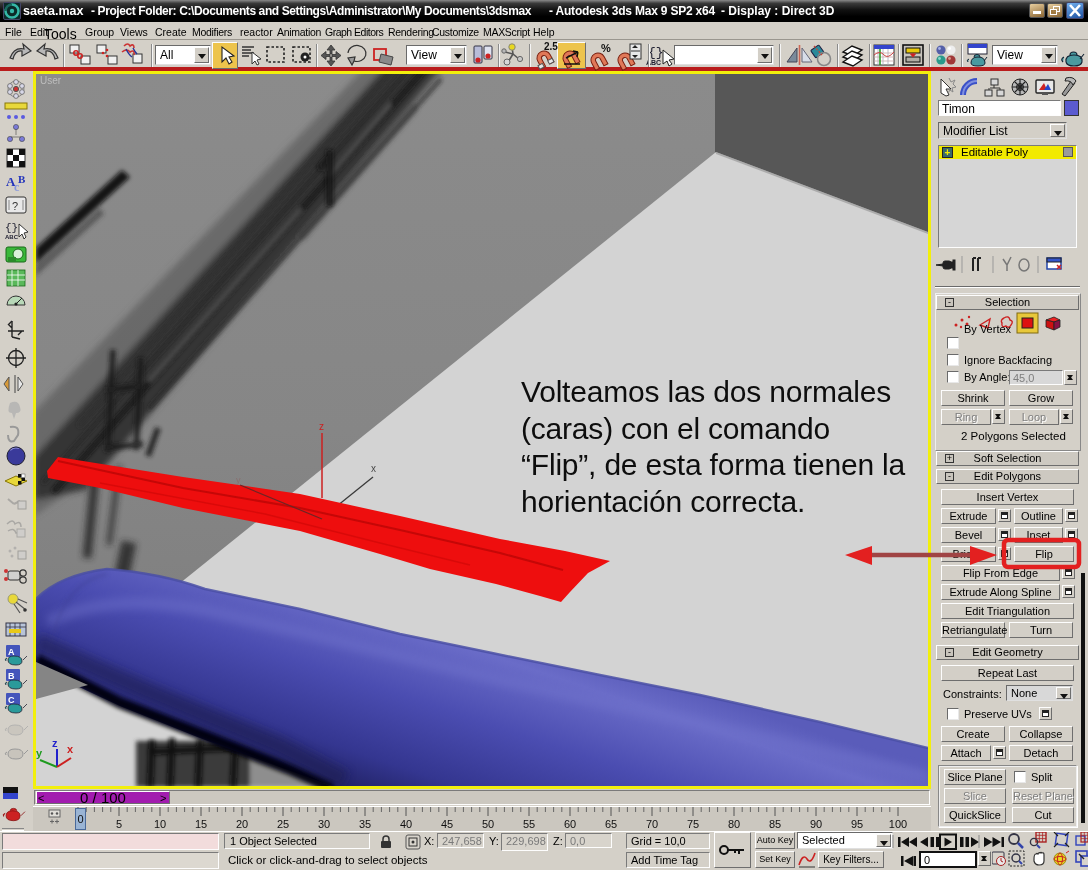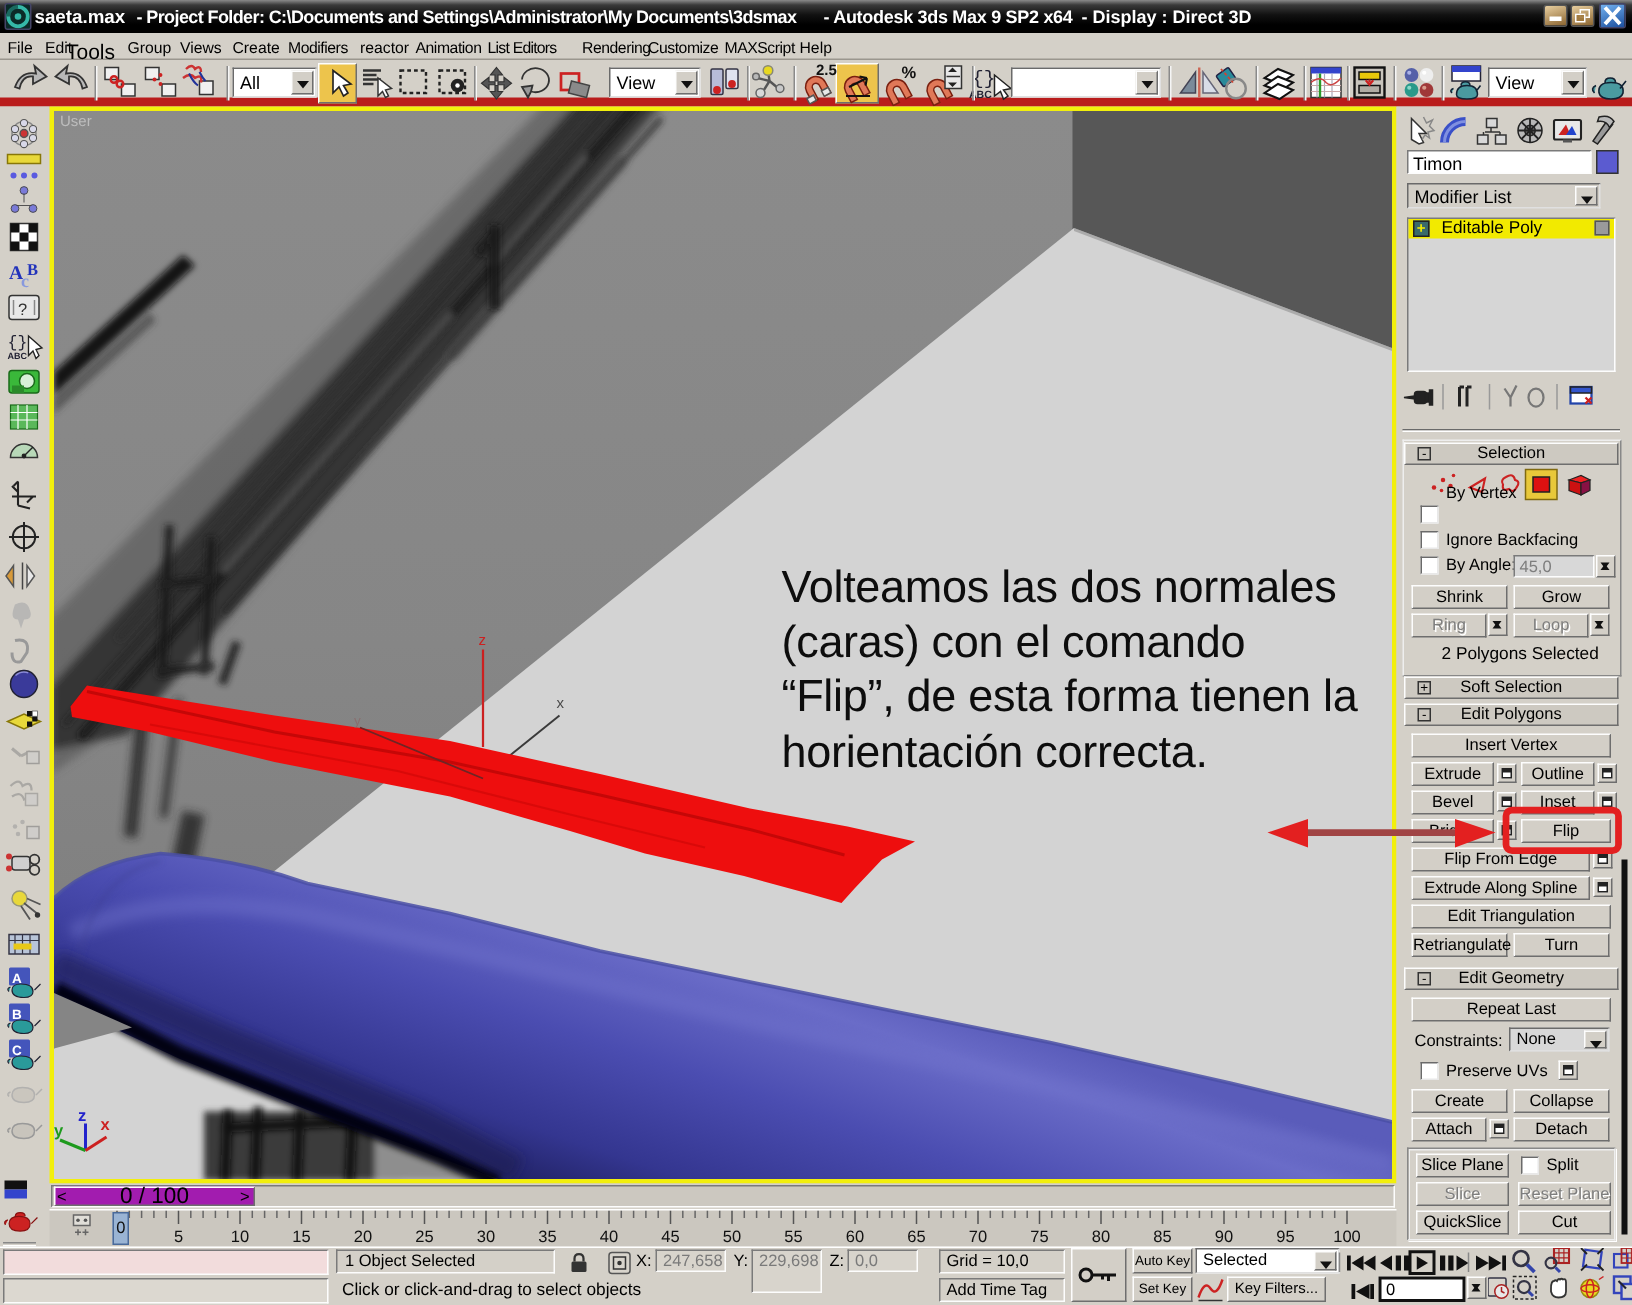--- a/index.html
+++ b/index.html
@@ -56,28 +56,28 @@
 <div class="abs" style="left:0;top:22px;width:1088px;height:18px;background:#d4d0c8;border-bottom:1px solid #9a968e;">
 <span class="abs" style="left:5px;top:4px;font-size:10.5px;color:#000;">File</span>
       <span class="abs" style="left:30px;top:4px;font-size:10.5px;color:#000;">Edit</span>
       <span class="abs" style="left:44px;top:4px;font-size:14px;color:#000;">Tools</span>
       <span class="abs" style="left:85px;top:4px;font-size:10.5px;color:#000;">Group</span>
       <span class="abs" style="left:120px;top:4px;font-size:10.5px;color:#000;">Views</span>
       <span class="abs" style="left:155px;top:4px;font-size:10.5px;color:#000;">Create</span>
       <span class="abs" style="left:192px;top:4px;font-size:10.5px;letter-spacing:-0.3px;color:#000;">Modifiers</span>
       <span class="abs" style="left:240px;top:4px;font-size:10.5px;color:#000;">reactor</span>
       <span class="abs" style="left:277px;top:4px;font-size:10.5px;letter-spacing:-0.3px;color:#000;">Animation</span>
-      <span class="abs" style="left:325px;top:4px;font-size:10.5px;letter-spacing:-0.5px;color:#000;">List Editors</span>
+      <span class="abs" style="left:325px;top:4px;font-size:10.5px;letter-spacing:-0.5px;color:#000;">Graph Editors</span>
       <span class="abs" style="left:388px;top:4px;font-size:10.5px;letter-spacing:-0.3px;color:#000;">Rendering</span>
       <span class="abs" style="left:432px;top:4px;font-size:10.5px;letter-spacing:-0.3px;color:#000;">Customize</span>
       <span class="abs" style="left:483px;top:4px;font-size:10.5px;letter-spacing:-0.3px;color:#000;">MAXScript</span>
       <span class="abs" style="left:533px;top:4px;font-size:10.5px;color:#000;">Help</span>
 </div>
 
-<div id="toolbar" class="abs" style="left:0;top:40px;width:1088px;height:31px;background:#d4d0c8;border-bottom:6px solid #b91c1c;">
+<div id="toolbar" class="abs" style="left:0;top:40px;width:1088px;height:31px;background:#d4d0c8;border-bottom:4px solid #b91c1c;">
       <div class="btn" style="left:212px;top:2px;width:26px;height:27px;background:#edc44c;"></div>
 <div class="btn" style="left:557px;top:2px;width:29px;height:27px;background:#edc44c;"></div>
 <svg width="1088" height="31" style="position:absolute;left:0;top:0;">
 <defs>
 <linearGradient id="mag" x1="0" y1="0" x2="0" y2="1">
             <stop offset="0" stop-color="#e05050"></stop>
             <stop offset="1" stop-color="#902020"></stop>
           </linearGradient>
 </defs>
 
@@ -850,21 +850,21 @@
         <path d="M5 8 v-2 q0-3 3-3 q3 0 3 3 v2" fill="none" stroke="#333" stroke-width="1.5"></path>
 <rect x="28" y="2" width="14" height="14" rx="2" fill="#d8d4cc" stroke="#555"></rect>
         <rect x="31" y="5" width="8" height="8" fill="none" stroke="#333"></rect>
         <circle cx="35" cy="9" r="1.5" fill="#333"></circle>
 </svg>
 <div class="lbl" style="left:424px;top:3px;">X:</div>
 <div class="sunk" style="left:437px;top:1px;width:47px;height:15px;background:#d8d4cc;">
         <span style="position:absolute;left:4px;top:1px;font-size:11px;color:#7a7a7a;">247,658</span>
       </div>
 <div class="lbl" style="left:489px;top:3px;">Y:</div>
-<div class="sunk" style="left:501px;top:1px;width:47px;height:29px;background:#d8d4cc;">
+<div class="sunk" style="left:501px;top:1px;width:47px;height:18px;background:#d8d4cc;">
         <span style="position:absolute;left:4px;top:1px;font-size:11px;color:#7a7a7a;">229,698</span>
       </div>
 <div class="lbl" style="left:553px;top:3px;">Z:</div>
 <div class="sunk" style="left:565px;top:1px;width:47px;height:15px;background:#d8d4cc;">
         <span style="position:absolute;left:4px;top:1px;font-size:11px;color:#7a7a7a;">0,0</span>
       </div>
 <div class="sunk" style="left:626px;top:1px;width:84px;height:16px;background:#d4d0c8;">
         <span style="position:absolute;left:4px;top:1px;font-size:11px;color:#000;">Grid = 10,0</span>
       </div>
 <div class="sunk" style="left:626px;top:20px;width:84px;height:16px;background:#d4d0c8;">

